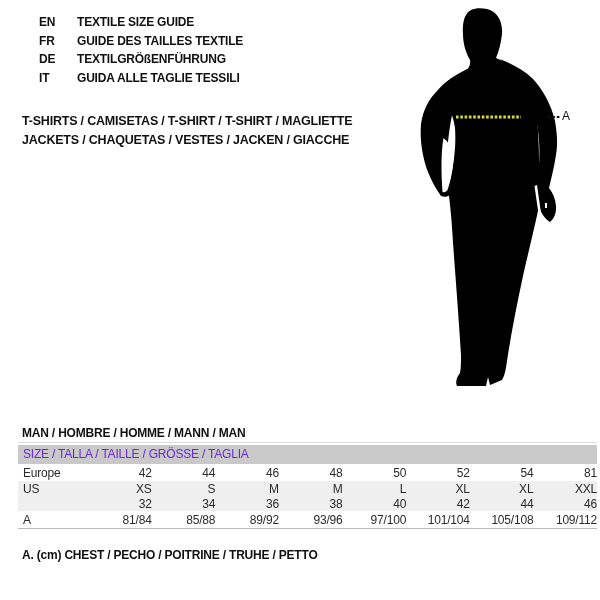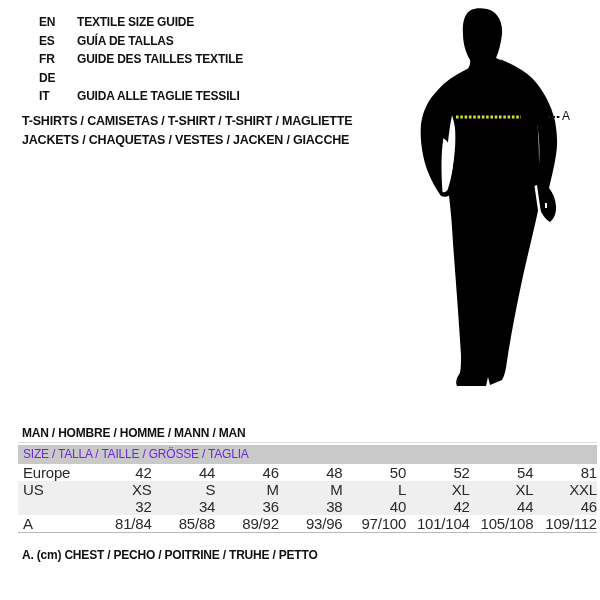--- a/index.html
+++ b/index.html
@@ -29,50 +29,47 @@
                  font-weight:bold;letter-spacing:-0.2px;white-space:nowrap;margin-top:8px;}
 
   
   .table-topline{position:absolute;left:18px;top:442px;width:579px;height:1px;
                  background:#dcdcdc;}
   .table-wrap{position:absolute;left:18px;top:445px;width:579px;}
   .table-header{background:#c9c9c9;height:19px;line-height:19px;
                 padding-left:5px;font-size:12px;color:#6d28d9;
                 letter-spacing:-0.2px;white-space:nowrap;}
   table.sizes{width:100%;border-collapse:collapse;table-layout:fixed;
-              font-size:15px;color:#2a2a2a;border-bottom:1px solid #b9b9b9;}
+              font-size:12px;color:#2a2a2a;border-bottom:1px solid #b9b9b9;}
   table.sizes td{height:17px;text-align:right;padding:0;letter-spacing:-0.2px;}
   table.sizes td.row-label{text-align:left;padding-left:5px;}
   table.sizes tr.shaded{background:#efefef;}
   table.sizes tr.shaded td{height:15px;}
 
   
   .footnote{position:absolute;left:22px;top:548px;font-size:12px;
             font-weight:bold;letter-spacing:-0.2px;white-space:nowrap;}
 </style>
 </head>
 <body>
 
 <div class="page">
 
   <div class="lang-block">
       <div class="lang-row">
         <span class="lang-code">EN</span>
         <span class="lang-label">TEXTILE SIZE GUIDE</span>
       </div>
       <div class="lang-row">
-        <span class="lang-code">ES</span>
-        <span class="lang-label">GUÍA DE TALLAS</span>
-      </div>
-      <div class="lang-row">
         <span class="lang-code">FR</span>
         <span class="lang-label">GUIDE DES TAILLES TEXTILE</span>
       </div>
       <div class="lang-row">
         <span class="lang-code">DE</span>
+        <span class="lang-label">TEXTILGRÖßENFÜHRUNG</span>
       </div>
       <div class="lang-row">
         <span class="lang-code">IT</span>
         <span class="lang-label">GUIDA ALLE TAGLIE TESSILI</span>
       </div>
     </div>
 
   <div class="category-block">
       <div class="category-line">T-SHIRTS / CAMISETAS / T-SHIRT / T-SHIRT / MAGLIETTE</div>
       <div class="category-line">JACKETS / CHAQUETAS / VESTES / JACKEN / GIACCHE</div>

